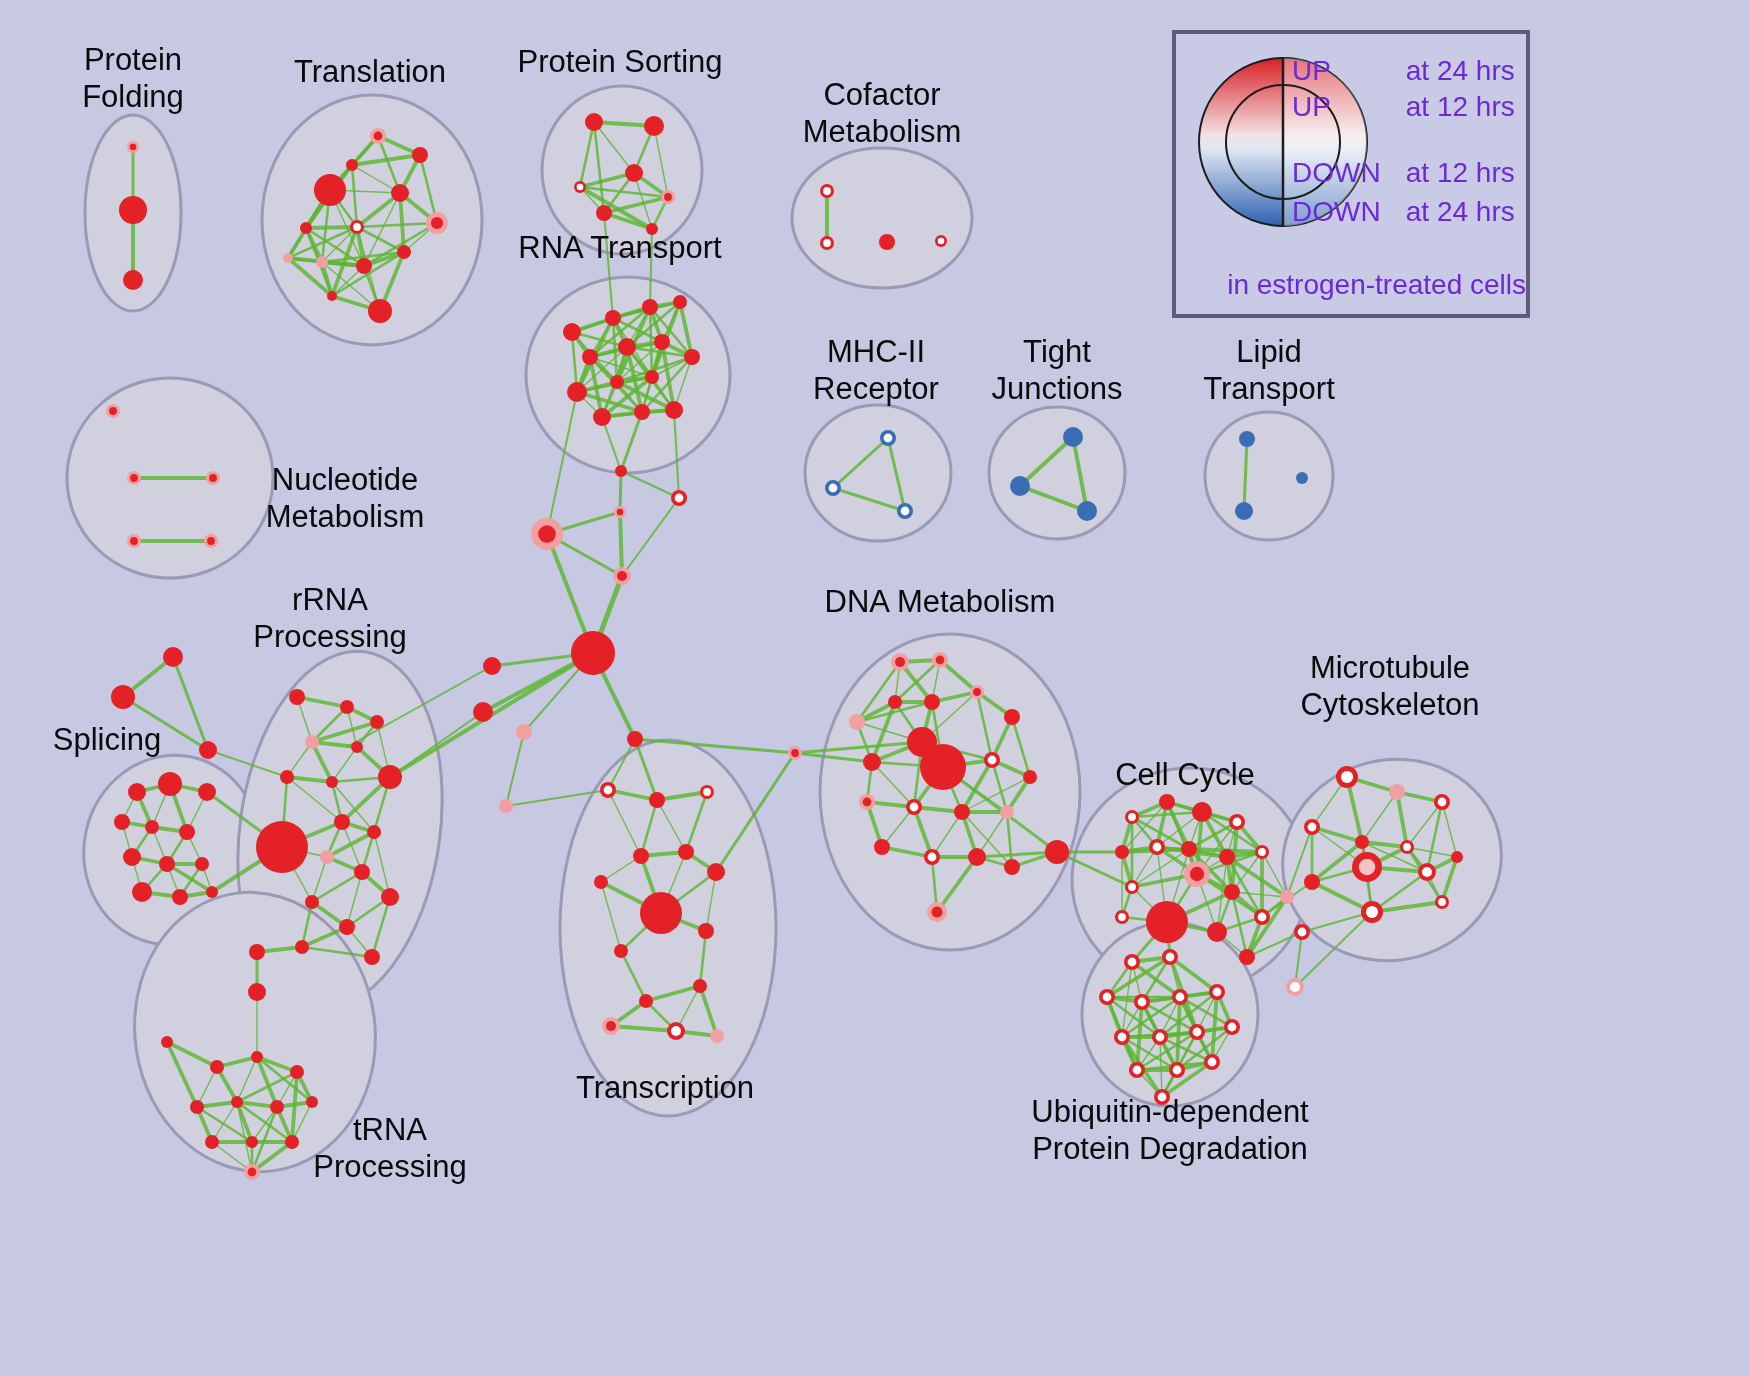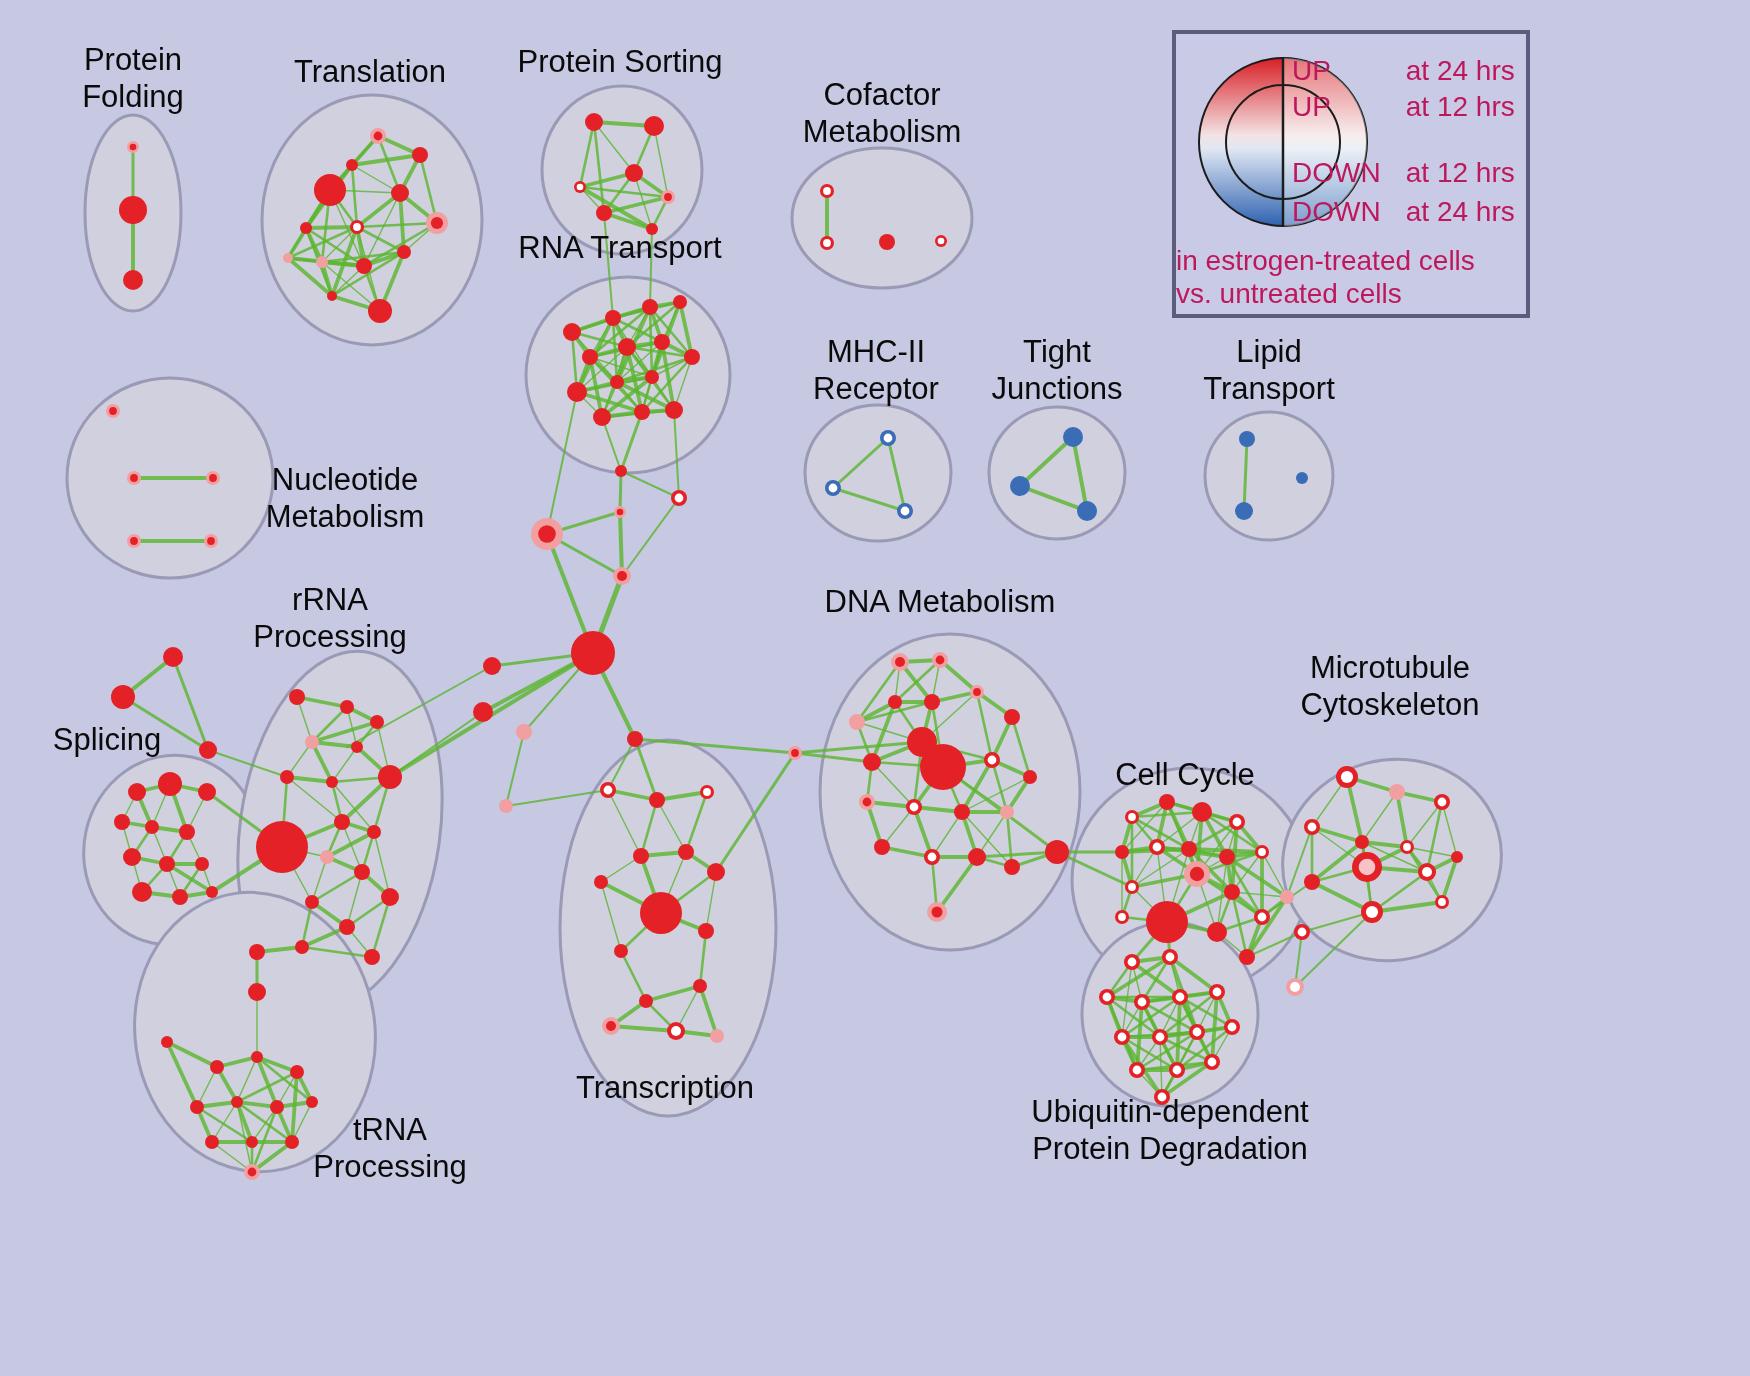--- a/index.html
+++ b/index.html
@@ -1,25 +1,25 @@
 <!DOCTYPE html>
 <html><head>
 <meta charset="utf-8">
 <style>
   html,body{margin:0;padding:0;background:#c7c8e2;}
   .stage{position:relative;width:1558px;height:1376px;background:#c7c8e2;overflow:hidden;
          font-family:"Liberation Sans",sans-serif;}
   .stage svg text{font-family:"Liberation Sans",sans-serif;}
   #net{position:absolute;left:0;top:0;}
   .legend{position:absolute;left:1172px;top:30px;width:358px;height:288px;box-sizing:border-box;
-          border:4px solid #5c5c7d;background:#c9cae5;color:#be185d;}
+          border:4px solid #5c5c7d;background:#c9cae5;color:#6d28d9;}
   .lg-svg{position:absolute;left:0;top:0;}
   .lg-row{position:absolute;left:116px;font-size:28px;white-space:nowrap;line-height:30px;}
   .lg-row .word{display:inline-block;width:106px;}
-  .lg-desc{position:absolute;left:0;width:100%;text-align:left;font-size:28px;line-height:31px;}
+  .lg-desc{position:absolute;left:0;width:100%;text-align:right;font-size:28px;line-height:31px;margin-top:24px;}
 </style>
 </head>
 <body>
 
 <div class="stage">
 
   <svg id="net" width="1750" height="1376" viewBox="0 0 1750 1376">
       <g>
         <ellipse cx="133" cy="213" rx="48" ry="98" fill="#d0d0de" stroke="#9a9ab6" stroke-width="3" transform="rotate(0 133 213)"></ellipse>
         <ellipse cx="372" cy="220" rx="110" ry="125" fill="#d0d0de" stroke="#9a9ab6" stroke-width="3" transform="rotate(0 372 220)"></ellipse>
@@ -1412,16 +1412,15 @@
     </div>
     <div class="lg-row" style="top:124px">
       <span class="word">DOWN</span>
       <span class="time">at 12 hrs</span>
     </div>
     <div class="lg-row" style="top:163px">
       <span class="word">DOWN</span>
       <span class="time">at 24 hrs</span>
     </div>
     <div class="lg-desc" style="top:211px">in estrogen-treated cells</div>
-    <div class="lg-desc" style="top:244px">vs. untreated cells</div>
   </div>
 
 </div>
 
 </body></html>

